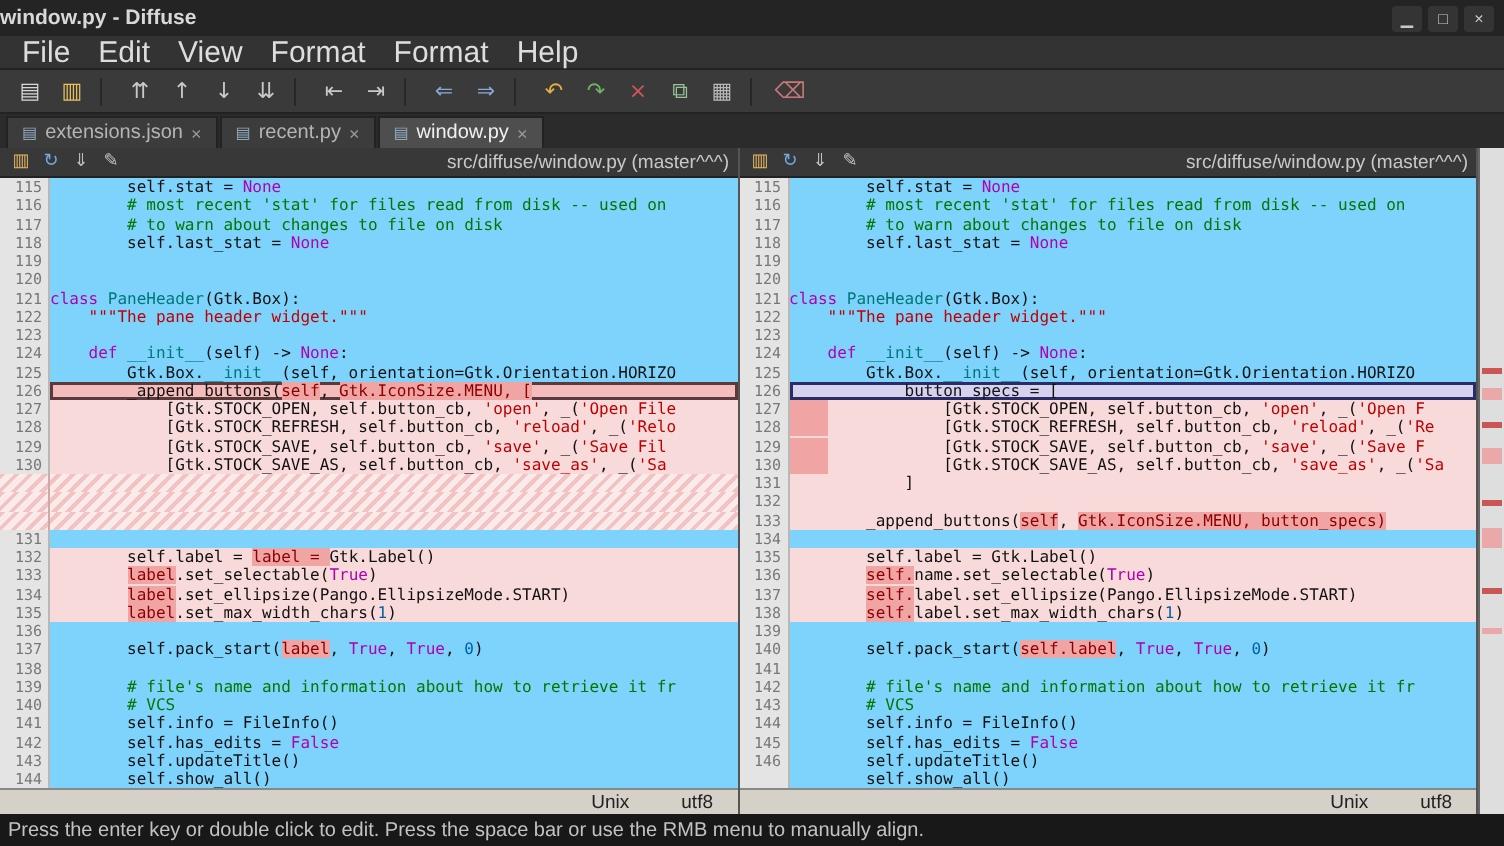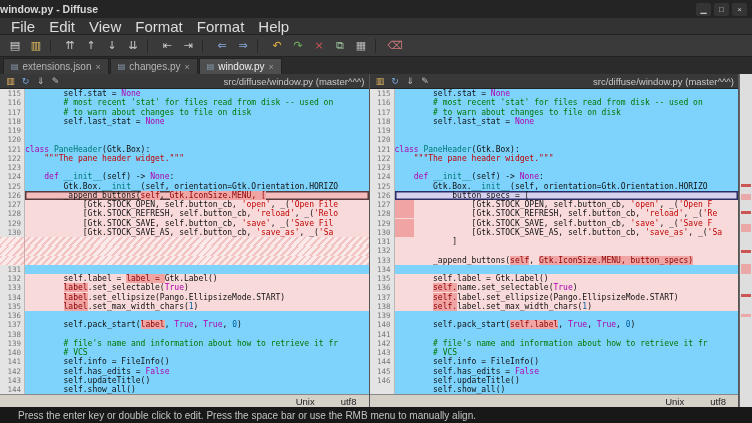--- a/index.html
+++ b/index.html
@@ -49,21 +49,21 @@
   .sg-t{color:#007878}
   .sg-n{color:#0060a0}
   .sg-em{background:#f0a4a4;color:#8c0000}
 
   .pane-status{height:13px;background:#d5d1c9;border-top:1px solid #888;display:flex;align-items:center;
     justify-content:flex-end;gap:26px;padding-right:12px;font-size:9.5px;color:#222;flex:none}
 
   .map{width:13px;flex:none;background:#dedede;border-left:1px solid #666;position:relative}
   .map-mark{position:absolute;left:1px;right:1px}
 
-  .hintbar{height:16px;background:#181818;color:#c2c2c2;font-size:10px;display:flex;align-items:center;padding-left:18px;flex:none}
+  .hintbar{height:16px;background:#181818;color:#c2c2c2;font-size:10px;display:flex;align-items:center;padding-left:4px;flex:none}
 </style>
 </head>
 <body>
 
 <div class="window">
 
   <div class="titlebar">
     <div class="title">window.py - Diffuse</div>
     <div class="win-controls">
         <span class="winbtn">▁</span>
@@ -106,21 +106,21 @@
     </div>
 
   <div class="tabbar">
       <div class="tab">
         <span class="tab-icon">▤</span>
         <span class="tab-label">extensions.json</span>
         <span class="tab-close">×</span>
       </div>
       <div class="tab">
         <span class="tab-icon">▤</span>
-        <span class="tab-label">changes.py</span>
+        <span class="tab-label">recent.py</span>
         <span class="tab-close">×</span>
       </div>
       <div class="tab active">
         <span class="tab-icon">▤</span>
         <span class="tab-label">window.py</span>
         <span class="tab-close">×</span>
       </div>
     </div>
 
   <div class="content">

